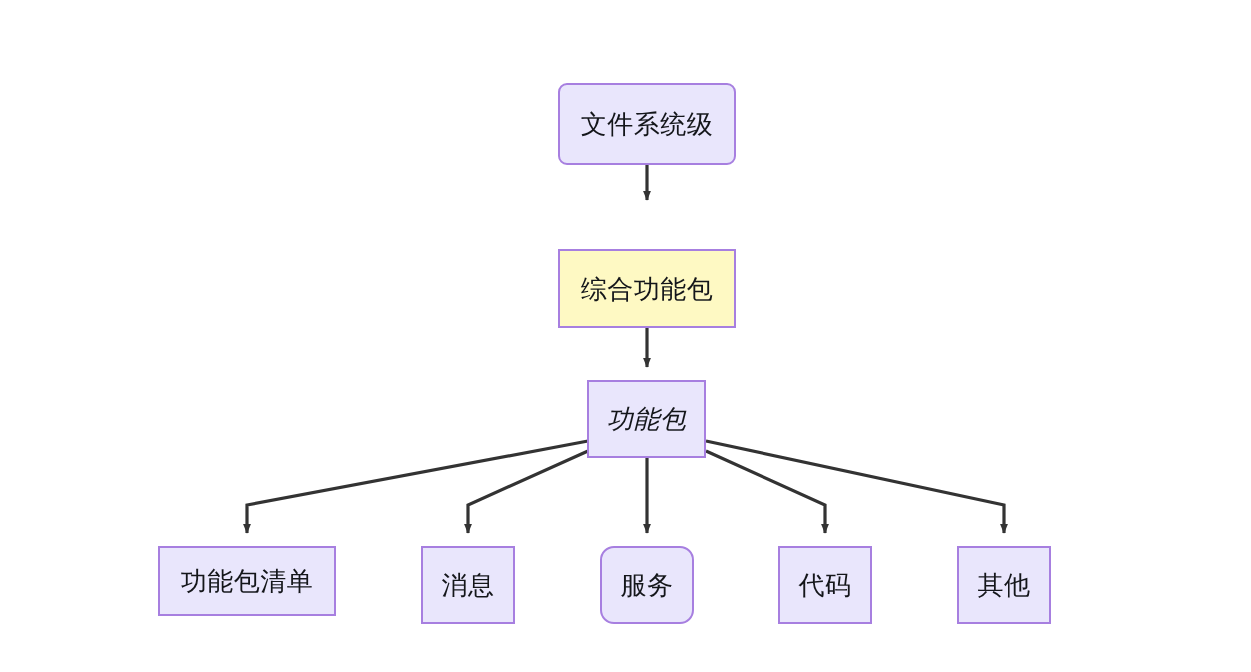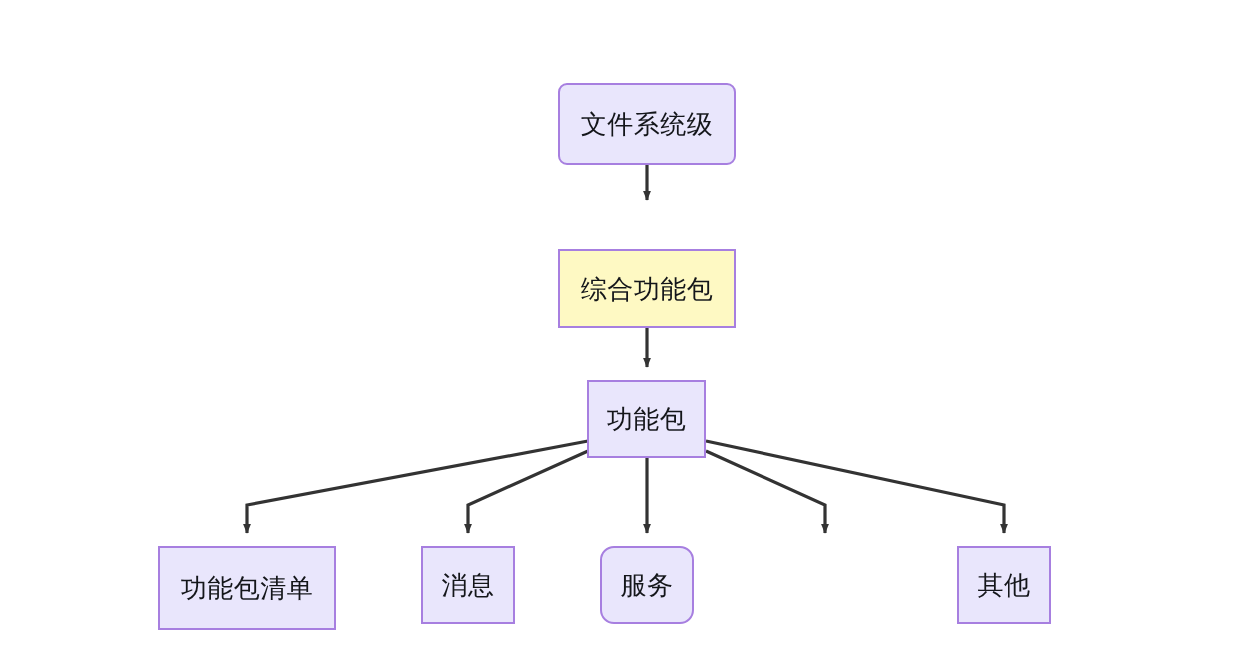--- a/index.html
+++ b/index.html
@@ -72,34 +72,37 @@
   </svg>
 
   <div class="node rounded" style="left: 558px; top: 43px; width: 178px; height: 82px; background: rgb(233, 230, 252); border-color: rgb(167, 127, 224); color: rgb(20, 22, 26); margin-top: 40px;">
     <span class="node-label">文件系统级</span>
   </div>
 
   <div class="node" style="left: 558px; top: 213px; width: 178px; height: 79px; background: #fef9c3; border-color: rgb(167, 127, 224); color: rgb(20, 22, 26); margin-top: 36px;">
     <span class="node-label">综合功能包</span>
   </div>
 
-  <div class="node" style="left: 587px; top: 380px; width: 119px; height: 78px; background: rgb(233, 230, 252); border-color: rgb(167, 127, 224); color: rgb(20, 22, 26);">
+  <div class="node" style="left: 587px; top: 380px; width: 119px; height: 78px; background: rgb(233, 230, 252); border-color: rgb(167, 127, 224); color: rgb(20, 22, 26); font-style: italic;">
     <span class="node-label">功能包</span>
   </div>
 
-  <div class="node" style="left: 158px; top: 546px; width: 178px; height: 84px; background: rgb(233, 230, 252); border-color: rgb(167, 127, 224); color: rgb(20, 22, 26);">
+  <div class="node" style="left: 158px; top: 546px; width: 178px; height: 70px; background: rgb(233, 230, 252); border-color: rgb(167, 127, 224); color: rgb(20, 22, 26);">
     <span class="node-label">功能包清单</span>
   </div>
 
   <div class="node" style="left: 421px; top: 546px; width: 94px; height: 78px; background: rgb(233, 230, 252); border-color: rgb(167, 127, 224); color: rgb(20, 22, 26);">
     <span class="node-label">消息</span>
   </div>
 
   <div class="node" style="left: 600px; top: 546px; width: 94px; height: 78px; background: rgb(233, 230, 252); border-color: rgb(167, 127, 224); color: rgb(20, 22, 26); border-radius: 14px;">
     <span class="node-label">服务</span>
   </div>
 
+  <div class="node" style="left: 778px; top: 546px; width: 94px; height: 78px; background: rgb(233, 230, 252); border-color: rgb(167, 127, 224); color: rgb(20, 22, 26);">
+    <span class="node-label">代码</span>
+  </div>
 
   <div class="node" style="left: 957px; top: 546px; width: 94px; height: 78px; background: rgb(233, 230, 252); border-color: rgb(167, 127, 224); color: rgb(20, 22, 26); text-align: center;">
     <span class="node-label">其他</span>
   </div>
 
 </div>
 
 </body></html>

